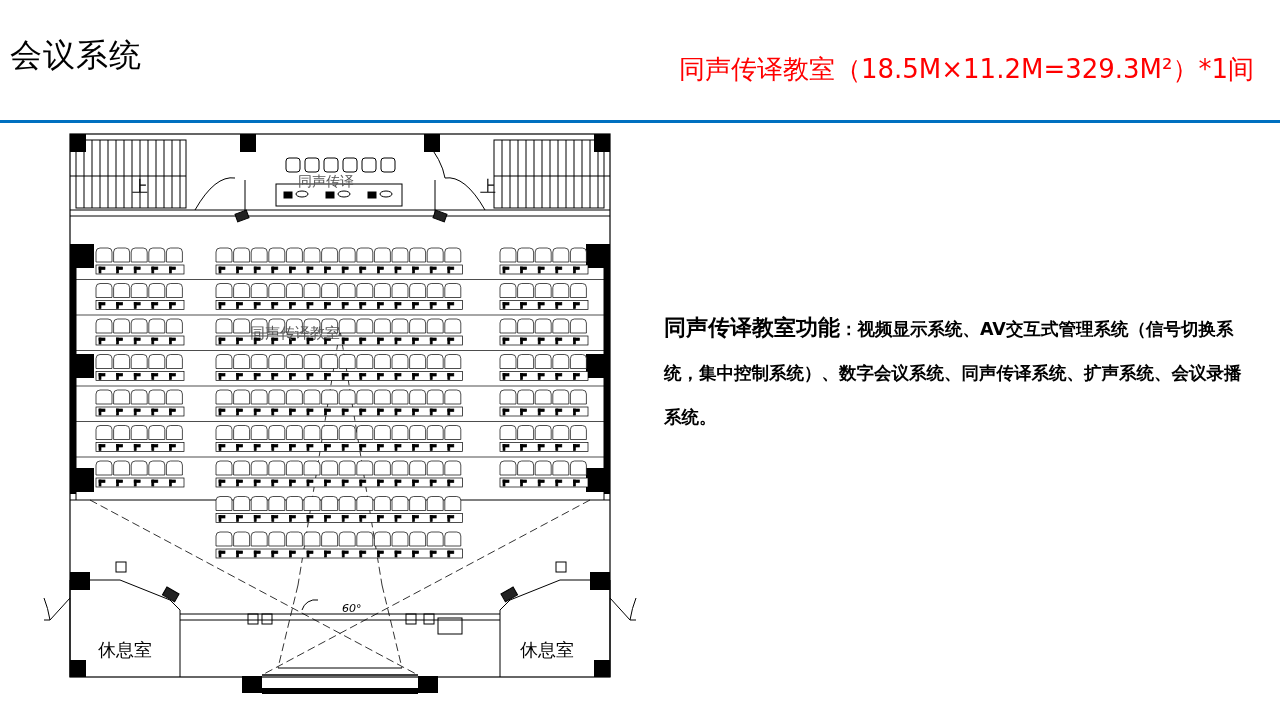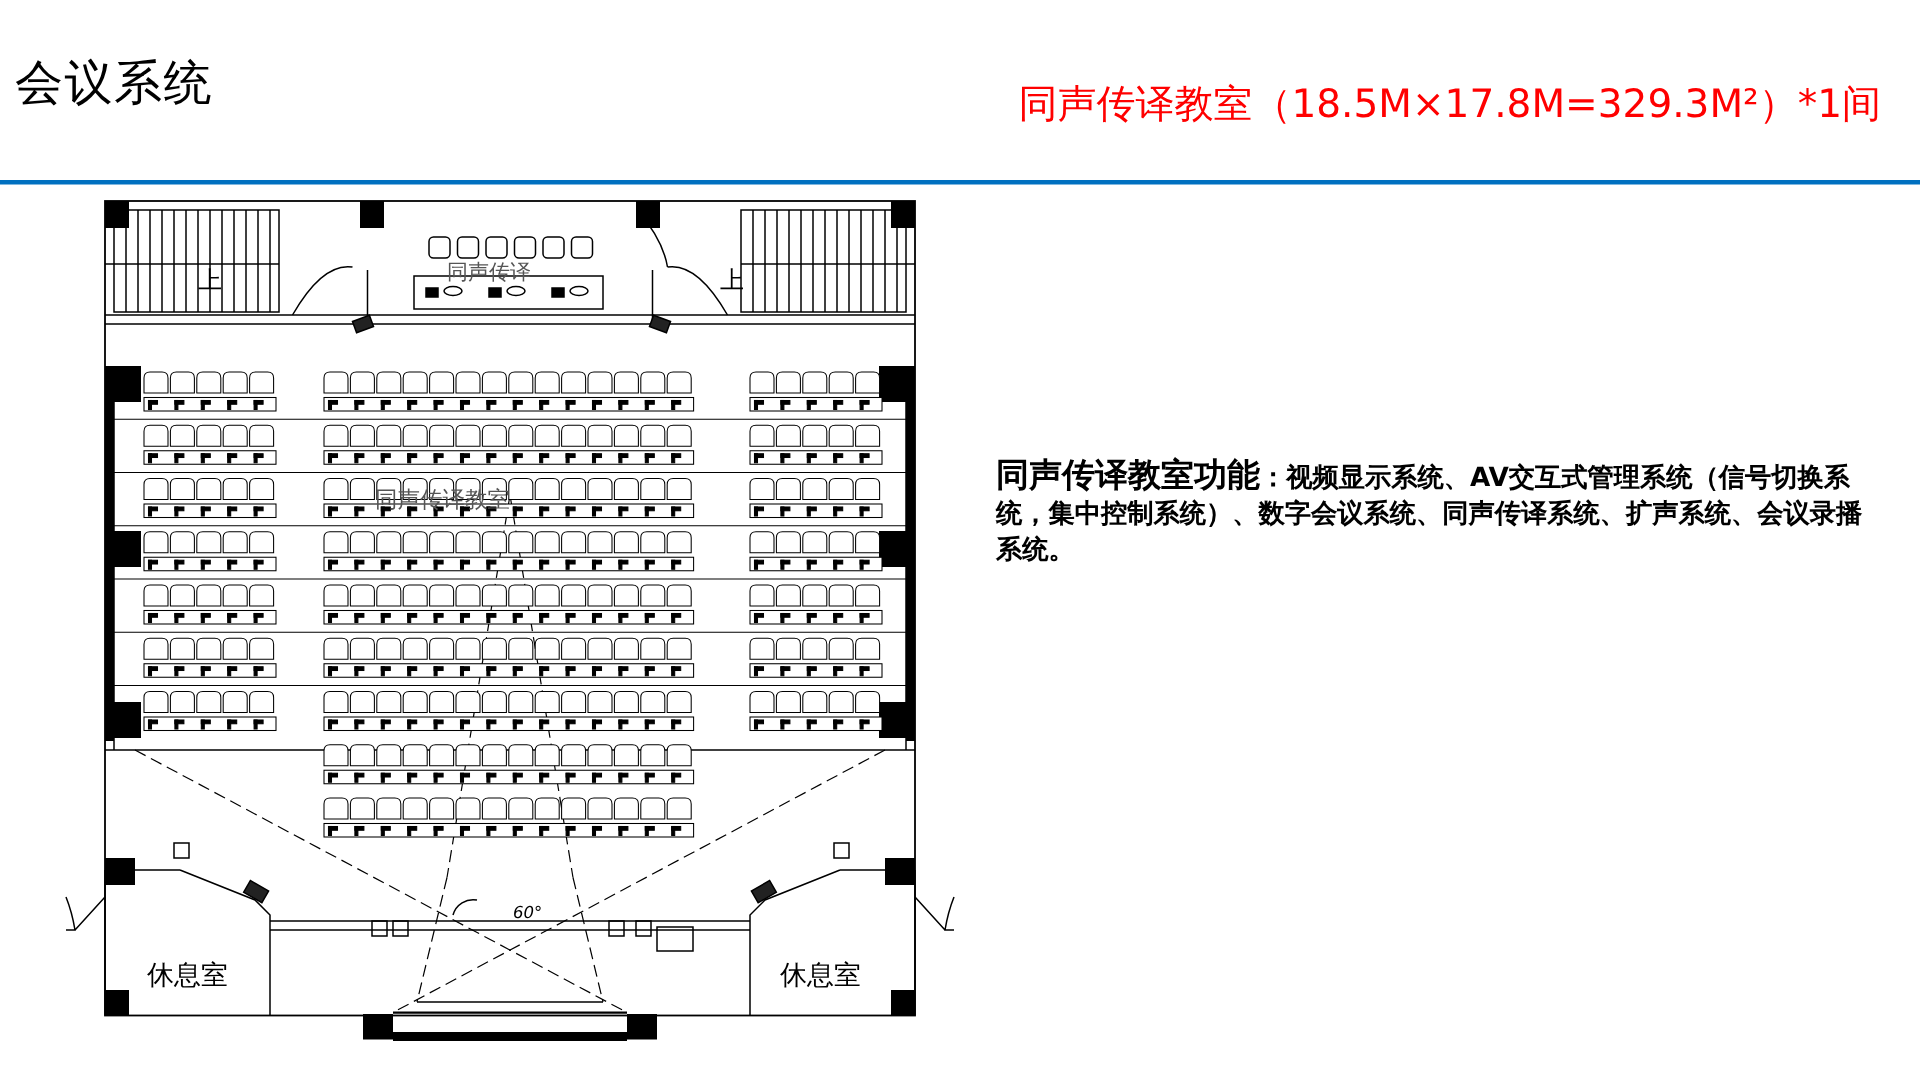--- a/index.html
+++ b/index.html
@@ -2,28 +2,28 @@
 <html><head>
 <meta charset="utf-8">
 <style>
   * { margin:0; padding:0; box-sizing:border-box; }
   html, body { width:1280px; height:720px; background:#ffffff; overflow:hidden; }
   body { position:relative; font-family:"DejaVu Sans","Liberation Sans",sans-serif; }
   .slide-title { position:absolute; left:10px; top:34px; font-size:32px; color:#000; letter-spacing:1px; font-weight:normal; }
   .subtitle { position:absolute; right:26px; top:52px; font-size:26px; color:#ff0000; white-space:nowrap; }
   .divider { position:absolute; left:0; top:120px; width:1280px; height:3px; background:#0070c0; }
   .plan { position:absolute; left:40px; top:130px; width:600px; height:572px; }
-  .desc { position:absolute; left:664px; top:306px; width:590px; font-size:17.5px; line-height:24px; color:#000; font-weight:bold; }
+  .desc { position:absolute; left:664px; top:306px; width:590px; font-size:17.5px; line-height:44px; color:#000; font-weight:bold; }
   .desc .lead { font-size:22px; }
 </style>
 </head>
 <body>
 
 <div class="slide-title">会议系统</div>
-<div class="subtitle">同声传译教室（18.5M×17.8M=329.3M²）*1间</div>
+<div class="subtitle">同声传译教室（18.5M×11.2M=329.3M²）*1间</div>
 <div class="divider"></div>
 
 <div class="plan">
 <svg id="plan-svg" width="600" height="572" viewBox="0 0 600 572" xmlns="http://www.w3.org/2000/svg">
   <g stroke="#000" fill="none" stroke-width="1">
 
     <rect x="30" y="4" width="540" height="543" stroke-width="1.2"></rect>
     <line x1="30" y1="80" x2="570" y2="80"></line>
     <line x1="30" y1="86" x2="570" y2="86"></line>
 

